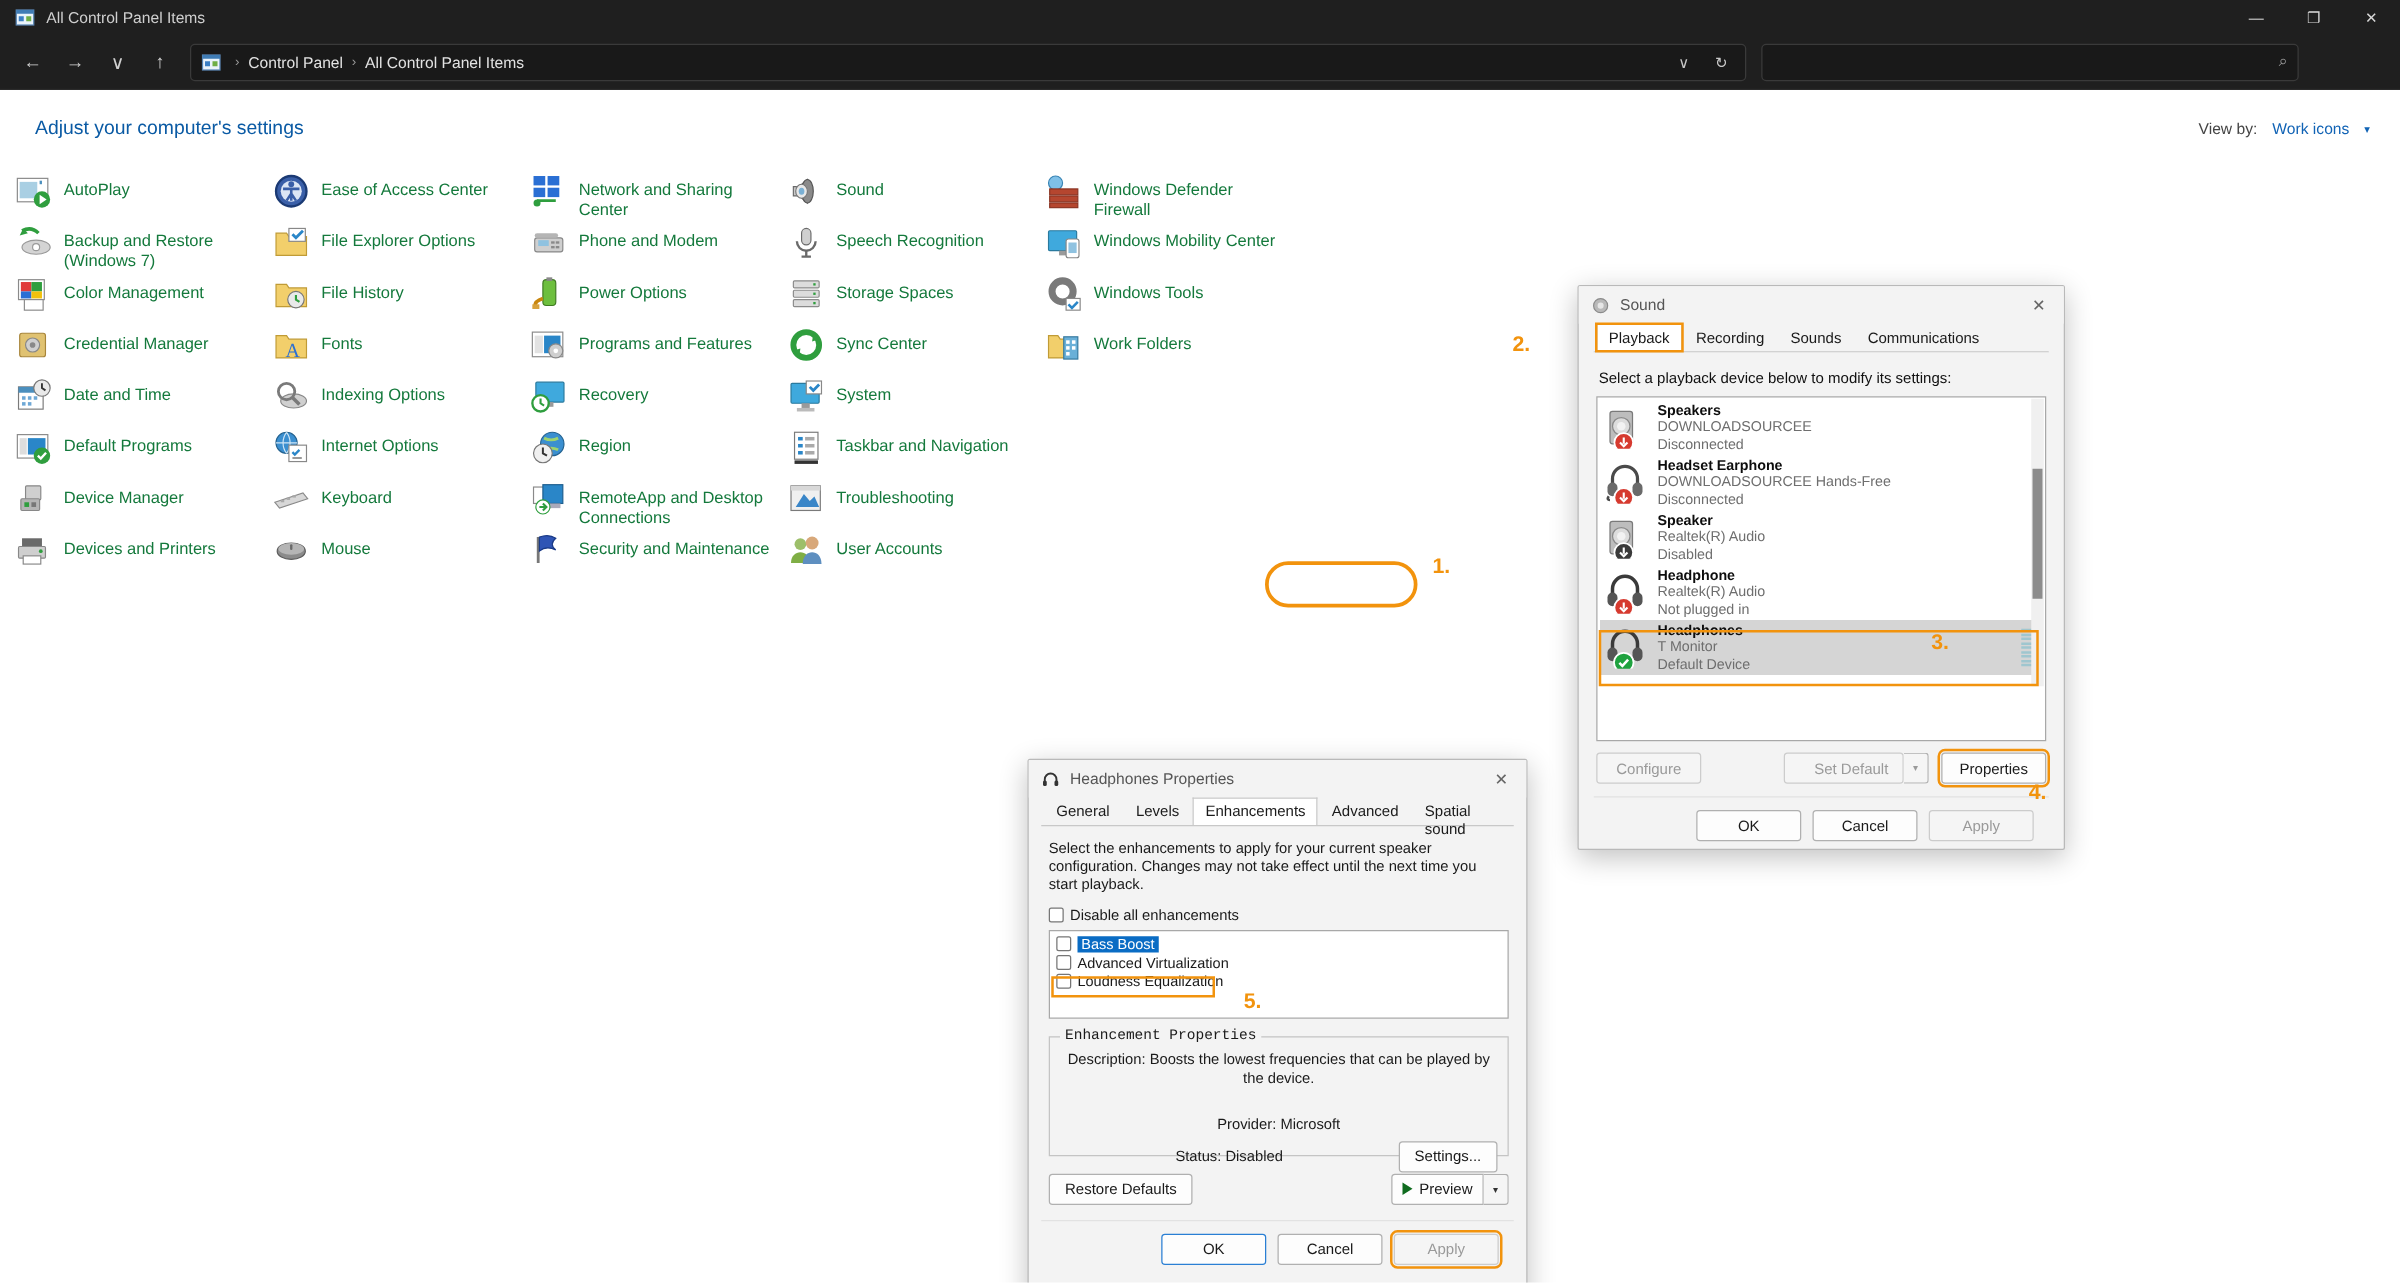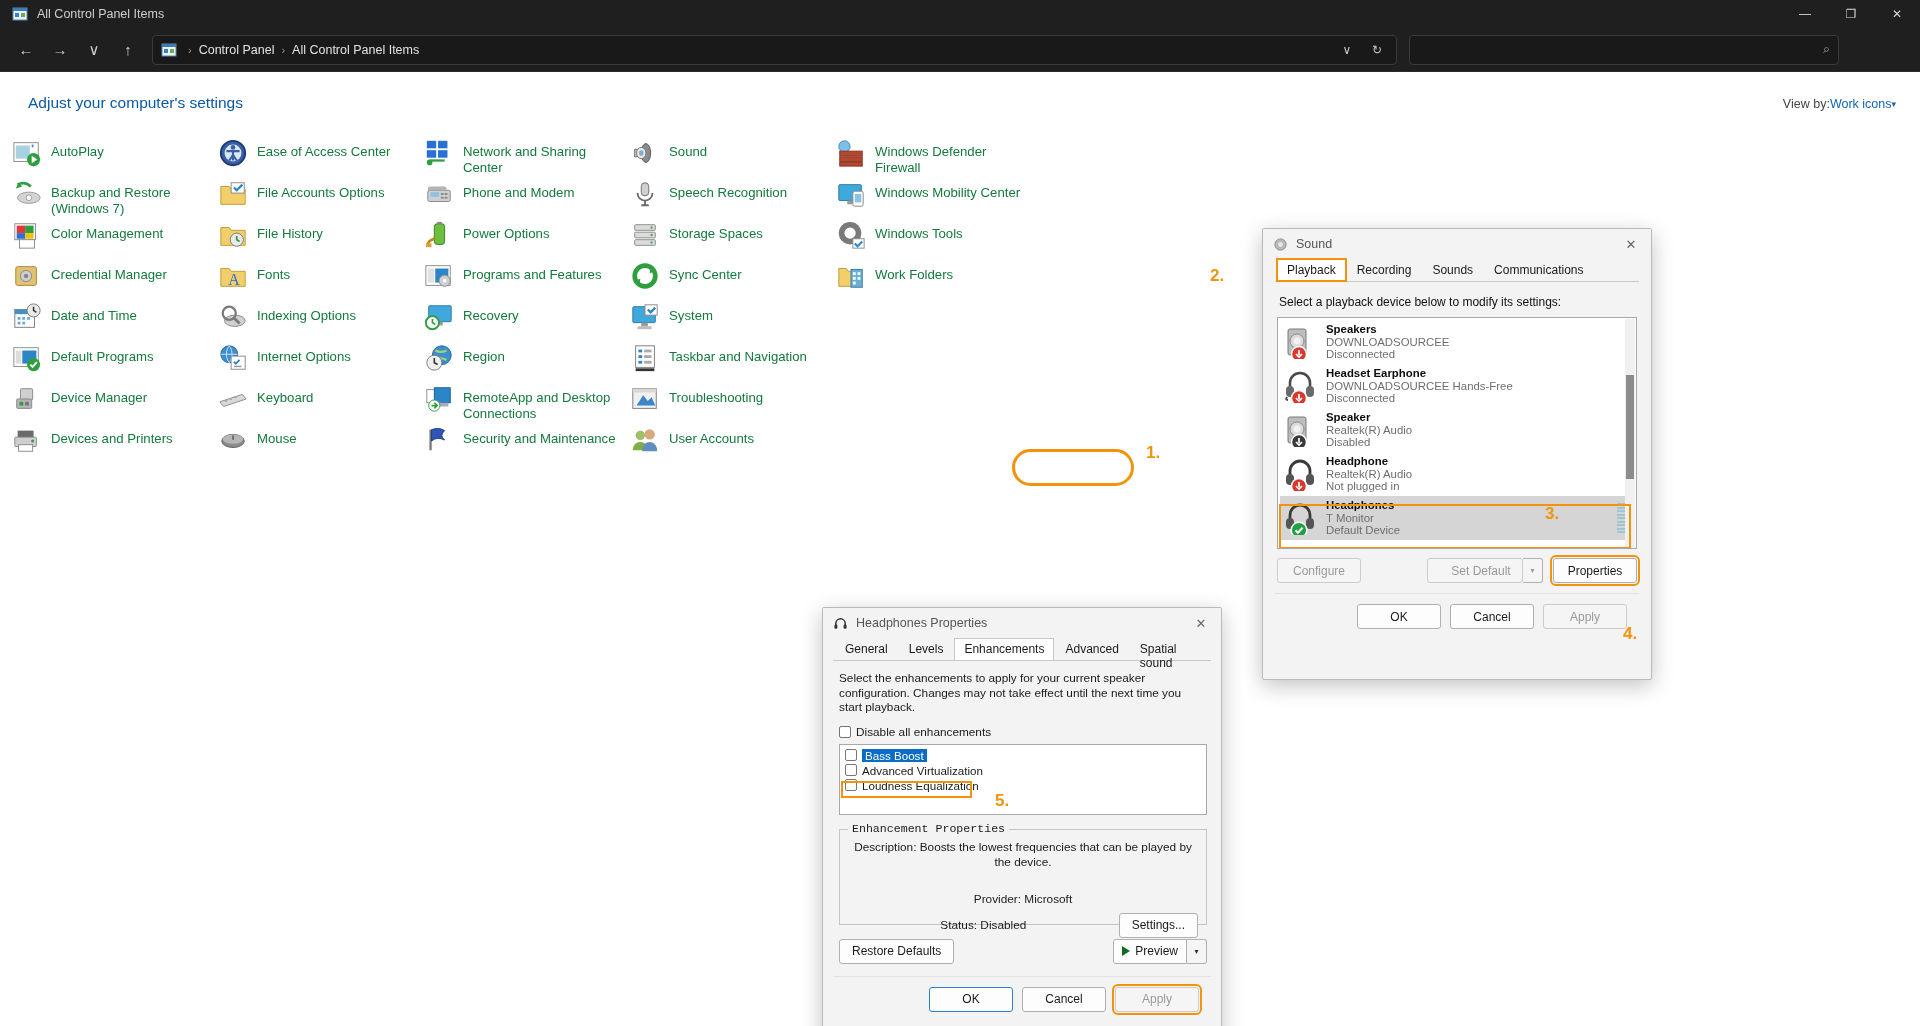--- a/index.html
+++ b/index.html
@@ -47,21 +47,21 @@
     padding:0 8px; color:#9b9b9b; font-size:12.5px;
   }
   .searchbar .sp { flex:1; }
 
   
   .content { position:relative; height:954px; background:#fff; }
   .page-head {
     display:flex; align-items:baseline; padding:22px 24px 0 28px;
   }
   .page-title { color:#0a5aa4; font-size:15.5px; }
-  .viewby { margin-left:auto; font-size:12.5px; color:#444; display:flex; gap:0; align-items:center; }
+  .viewby { margin-left:auto; font-size:12.5px; color:#444; display:flex; gap:12px; align-items:center; }
   .viewby .vb-val { color:#1163b5; }
   .caret { font-size:9px; color:#1163b5; }
 
   
   .cp-grid {
     position:absolute; left:0; top:66px; width:1290px;
     display:grid; grid-template-columns:repeat(5, 206px); 
     column-gap:0; row-gap:0;
     padding-left:8px;
   }
@@ -104,21 +104,21 @@
     padding:3px 9px 2px 9px; font-size:12px; color:#1a1a1a;
     border:1px solid transparent; border-bottom:none; margin-right:1px;
   }
   .tab.active { background:#fff; border-color:#c8c8c8; position:relative; top:0; }
   .tab-hl { outline:2.5px solid #f2930d; outline-offset:-1px; z-index:5; }
 
   .panel { background:#f3f3f3; padding:10px 2px 0 2px; }
   .panel-hint { font-size:12px; margin:3px 0 8px 2px; color:#101010; }
 
   .devlist {
-    background:#fff; border:1px solid #a8a8a8; height:232px;
+    background:#fff; border:1px solid #a8a8a8; height:276px;
     position:relative; overflow:hidden;
   }
   .devlist-inner { padding:2px; }
   .dev {
     display:flex; align-items:center; gap:8px; padding:4px 4px; height:44px;
     position:relative;
   }
   .dev.sel { background:#d5d5d5; }
   .dev .dico { width:34px; height:34px; flex:none; position:relative; }
   .dev .dtxt { flex:1; line-height:12.4px; }
@@ -312,21 +312,21 @@
             <circle cx="18" cy="20" r="3" fill="#fff" stroke="#999"></circle>
           </svg></span>
         <span class="lbl">Backup and Restore (Windows 7)</span>
       </div>
       <div class="cp-item">
         <span class="ico"><svg width="30" height="30" viewBox="0 0 32 32">
             <path d="M3 8h9l2 3h15v16H3z" fill="#f2cf6b" stroke="#c09b36"></path>
             <rect x="14" y="4" width="14" height="11" fill="#fff" stroke="#888"></rect>
             <path d="M17 9l3 3 6-6" stroke="#2a86c8" stroke-width="2.4" fill="none"></path>
           </svg></span>
-        <span class="lbl">File Accounts Options</span>
+        <span class="lbl">File Explorer Options</span>
       </div>
       <div class="cp-item">
         <span class="ico"><svg width="30" height="30" viewBox="0 0 32 32">
             <rect x="4" y="12" width="24" height="12" rx="2" fill="#cfcfcf" stroke="#888"></rect>
             <rect x="7" y="14" width="9" height="5" fill="#8fc2e0"></rect>
             <g fill="#8a8a8a">
               <rect x="18" y="15" width="3" height="2"></rect>
               <rect x="22" y="15" width="3" height="2"></rect>
               <rect x="18" y="19" width="3" height="2"></rect>
               <rect x="22" y="19" width="3" height="2"></rect>

